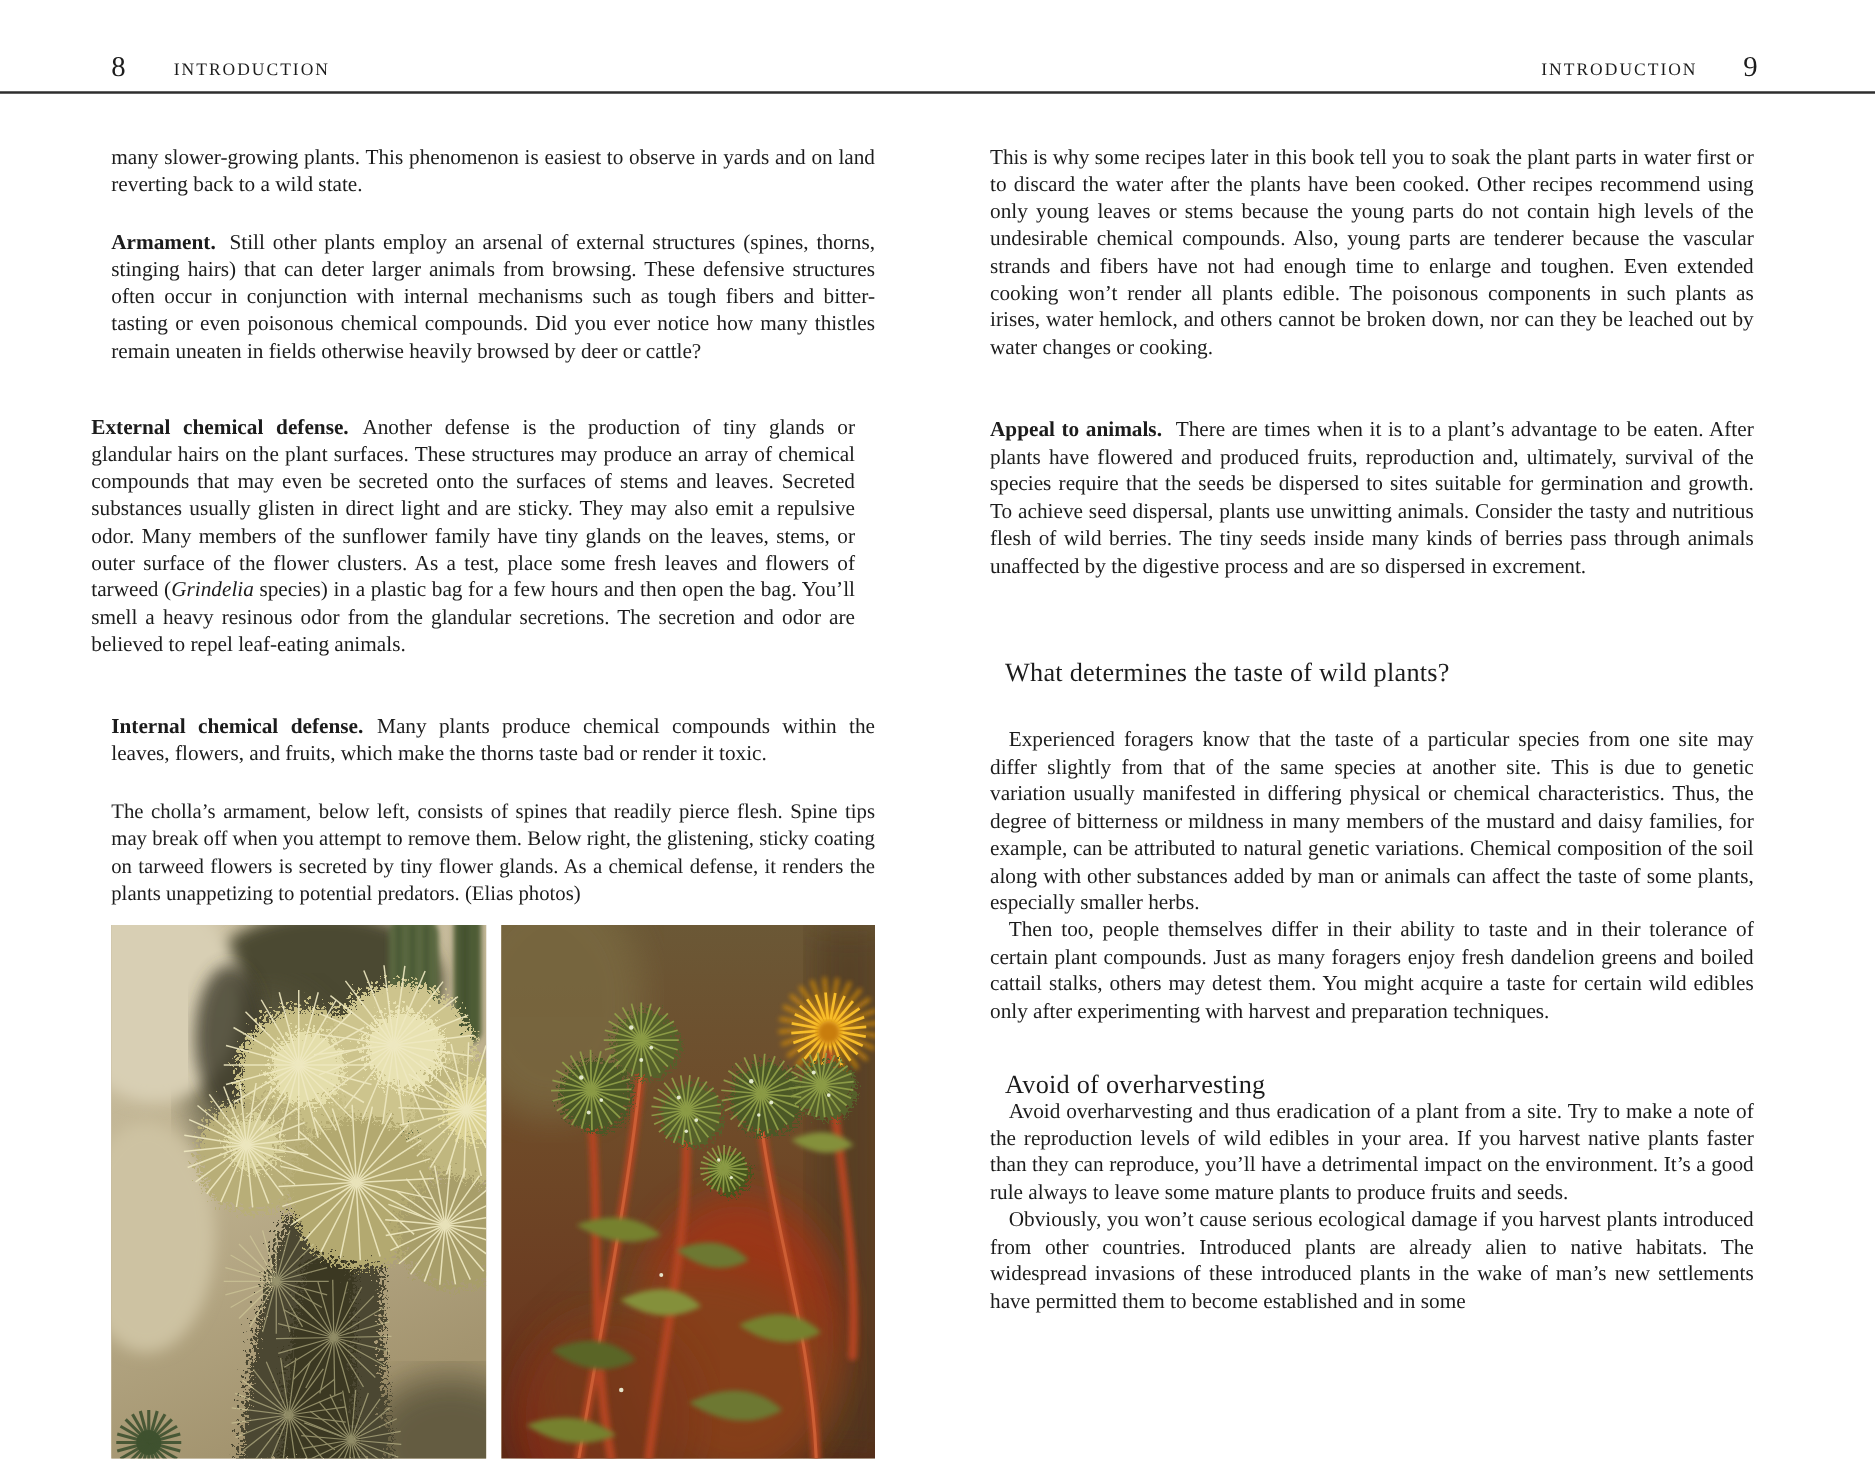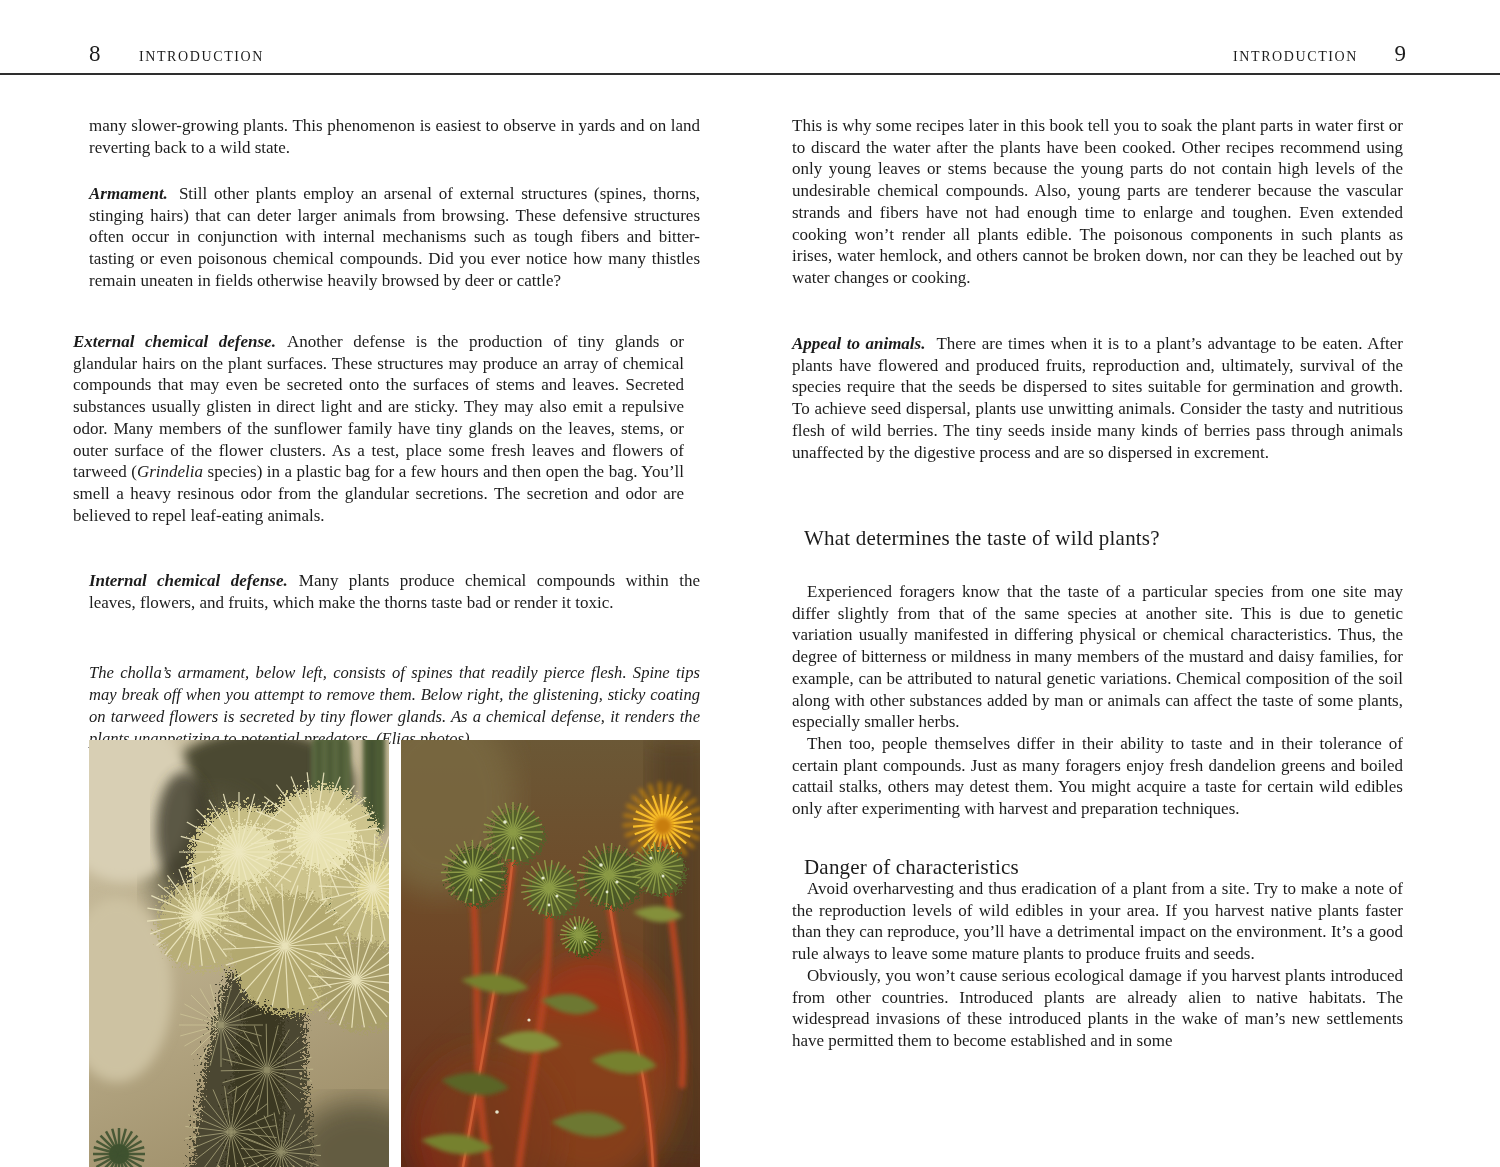--- a/index.html
+++ b/index.html
@@ -8,25 +8,25 @@
     background:#ffffff; color:#1c1c1c;
     font-family:"Liberation Serif","DejaVu Serif",serif;
     -webkit-font-smoothing:antialiased;
   }
   .abs { position:absolute; }
   .col {
     width:611px; font-size:17px; line-height:21.7px;
     text-align:justify; text-justify:inter-word;
   }
   .col p { margin:0; }
-  .runin { font-style:italic; font-weight:bold; margin-right:11px; }
+  .runin { font-weight:bold; margin-right:11px; }
   .species { font-style:italic; }
   .indent { text-indent:15px; }
   .heading { font-size:21px; font-weight:normal; margin:12px; letter-spacing:0.2px; }
-  .caption { font-style:italic; font-size:16.6px; line-height:21.9px;margin-top:24px; }
+  .caption { font-size:16.6px; line-height:21.9px; }
   .pagenum { font-size:23px; }
   .runhead { font-size:14px; letter-spacing:1.6px; }
   .rule { position:absolute; left:0; top:73px; width:1500px; height:2px; background:#2e2e2e; }
   .photo {
     position:absolute; top:740px; width:300px; height:427px; overflow:hidden;
     background:#b7a988;
   }
   svg line { vector-effect:non-scaling-stroke; }
 </style>
 </head>
@@ -303,18 +303,18 @@
   <p><span class="runin">Appeal to animals.</span><span>There are times when it is to a plant’s advantage to be eaten. After plants have flowered and produced fruits, reproduction and, ultimately, survival of the species require that the seeds be dispersed to sites suitable for germination and growth. To achieve seed dispersal, plants use unwitting animals. Consider the tasty and nutritious flesh of wild berries. The tiny seeds inside many kinds of berries pass through animals unaffected by the digestive process and are so dispersed in excrement.</span></p>
 </div>
 
 <h2 class="abs heading" style="left:792px; top:514px;">What determines the taste of wild plants?</h2>
 
 <div class="abs col" style="left:792px; top:568px;margin-top:13px;">
   <p class="indent">Experienced foragers know that the taste of a particular species from one site may differ slightly from that of the same species at another site. This is due to genetic variation usually manifested in differing physical or chemical characteristics. Thus, the degree of bitterness or mildness in many members of the mustard and daisy families, for example, can be attributed to natural genetic variations. Chemical composition of the soil along with other substances added by man or animals can affect the taste of some plants, especially smaller herbs.</p>
   <p class="indent">Then too, people themselves differ in their ability to taste and in their tolerance of certain plant compounds. Just as many foragers enjoy fresh dandelion greens and boiled cattail stalks, others may detest them. You might acquire a taste for certain wild edibles only after experimenting with harvest and preparation techniques.</p>
 </div>
 
-<h2 class="abs heading" style="left:792px; top:843px;">Danger of characteristics</h2>
+<h2 class="abs heading" style="left:792px; top:843px;">Avoid of overharvesting</h2>
 
 <div class="abs col" style="left:792px; top:878px;">
   <p class="indent">Avoid overharvesting and thus eradication of a plant from a site. Try to make a note of the reproduction levels of wild edibles in your area. If you harvest native plants faster than they can reproduce, you’ll have a detrimental impact on the environment. It’s a good rule always to leave some mature plants to produce fruits and seeds.</p>
   <p class="indent">Obviously, you won’t cause serious ecological damage if you harvest plants introduced from other countries. Introduced plants are already alien to native habitats. The widespread invasions of these introduced plants in the wake of man’s new settlements have permitted them to become established and in some</p>
 </div>
 
 </body></html>

